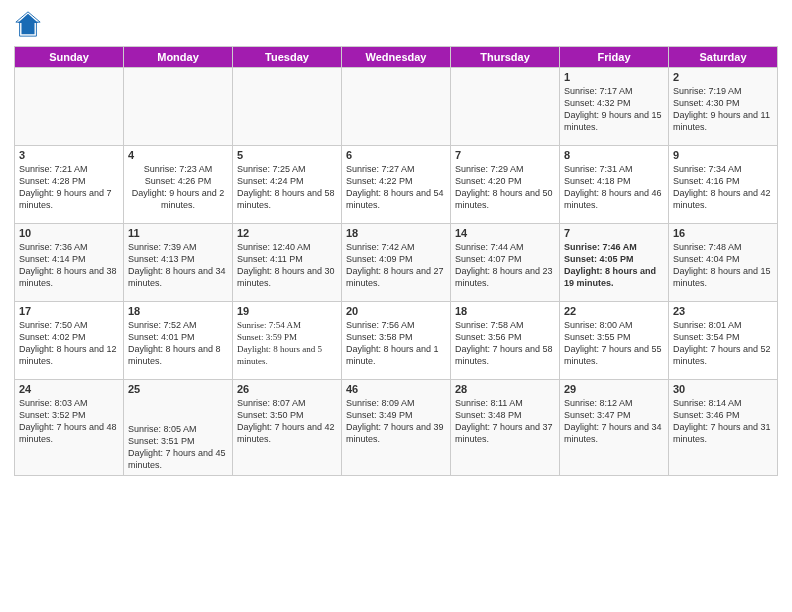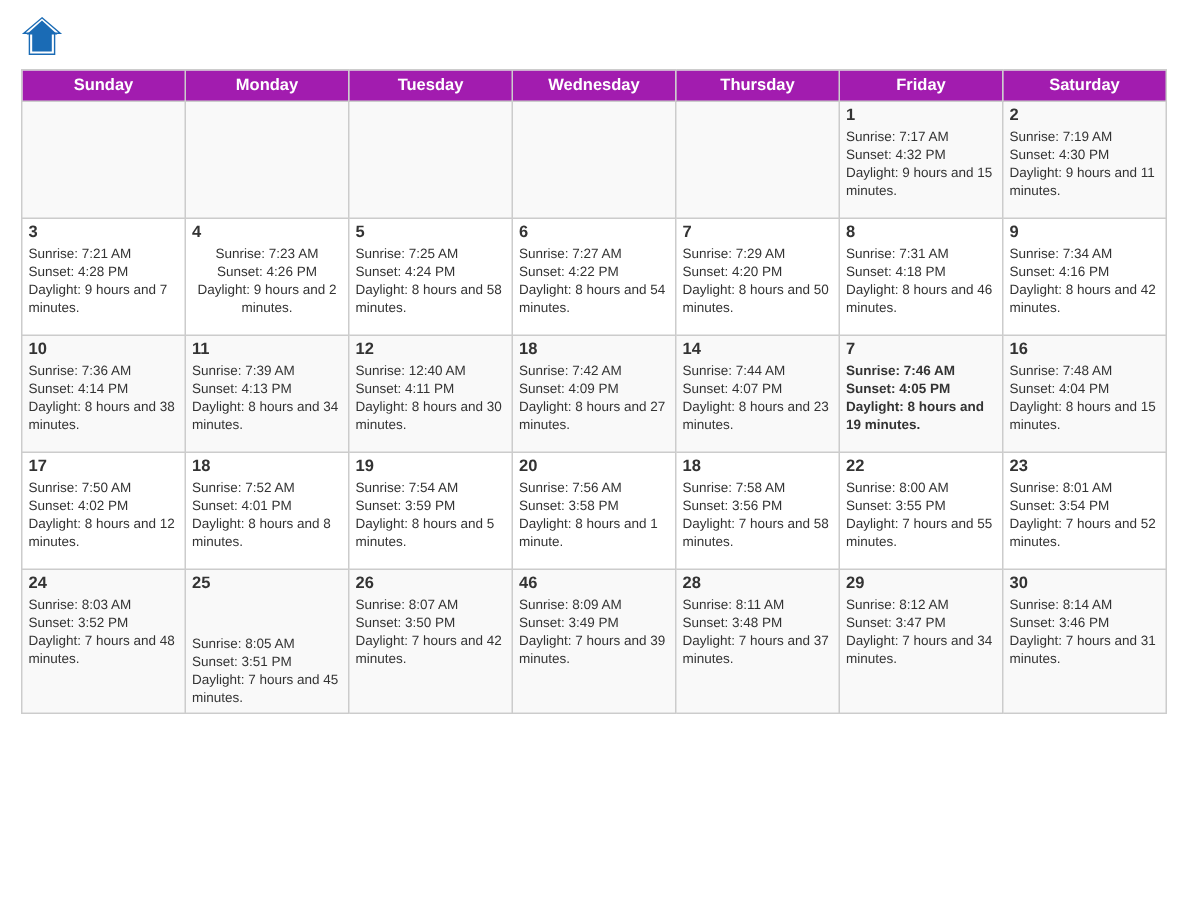--- a/index.html
+++ b/index.html
@@ -250,21 +250,21 @@
 Daylight: 8 hours and 12 minutes.</div>
           </td>
           <td>
             <span class="day-number">18</span>
             <div class="day-info" style="white-space: pre-line;">Sunrise: 7:52 AM
 Sunset: 4:01 PM
 Daylight: 8 hours and 8 minutes.</div>
           </td>
           <td>
             <span class="day-number">19</span>
-            <div class="day-info" style="white-space: pre-line;">Sunrise: 7:54 AM
+            <div class="day-info" style="white-space: pre-line; font-family: Liberation Serif, serif;">Sunrise: 7:54 AM
 Sunset: 3:59 PM
 Daylight: 8 hours and 5 minutes.</div>
           </td>
           <td>
             <span class="day-number">20</span>
             <div class="day-info" style="white-space: pre-line;">Sunrise: 7:56 AM
 Sunset: 3:58 PM
 Daylight: 8 hours and 1 minute.</div>
           </td>
           <td>

